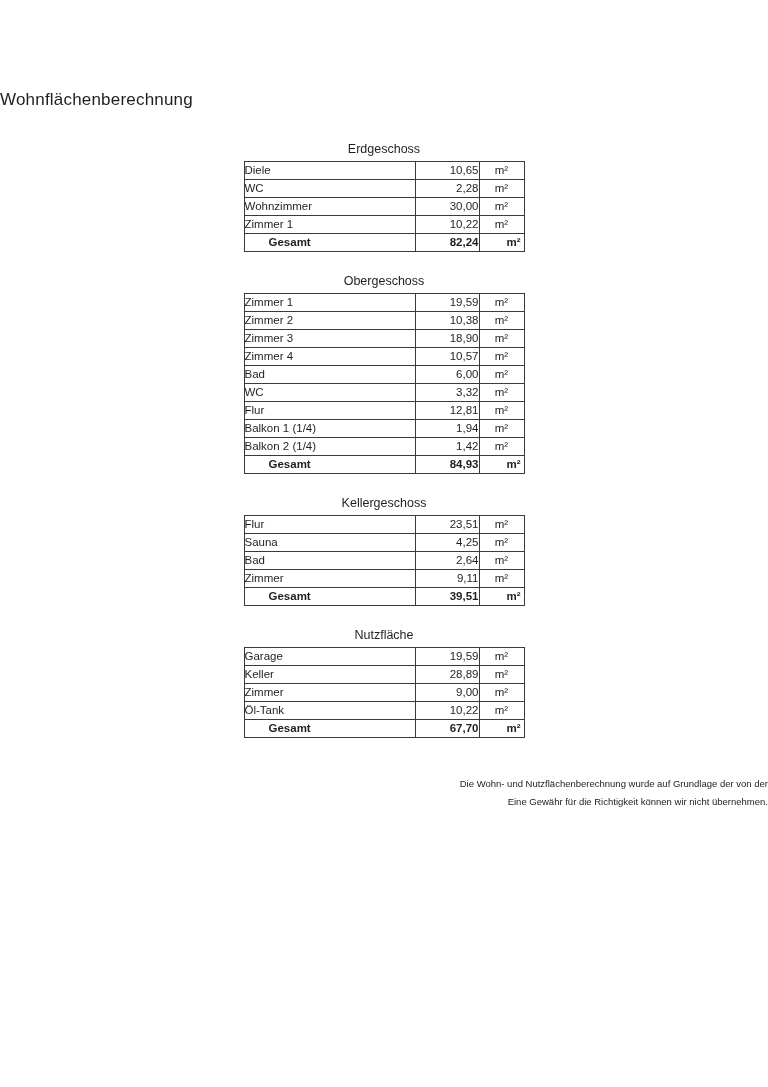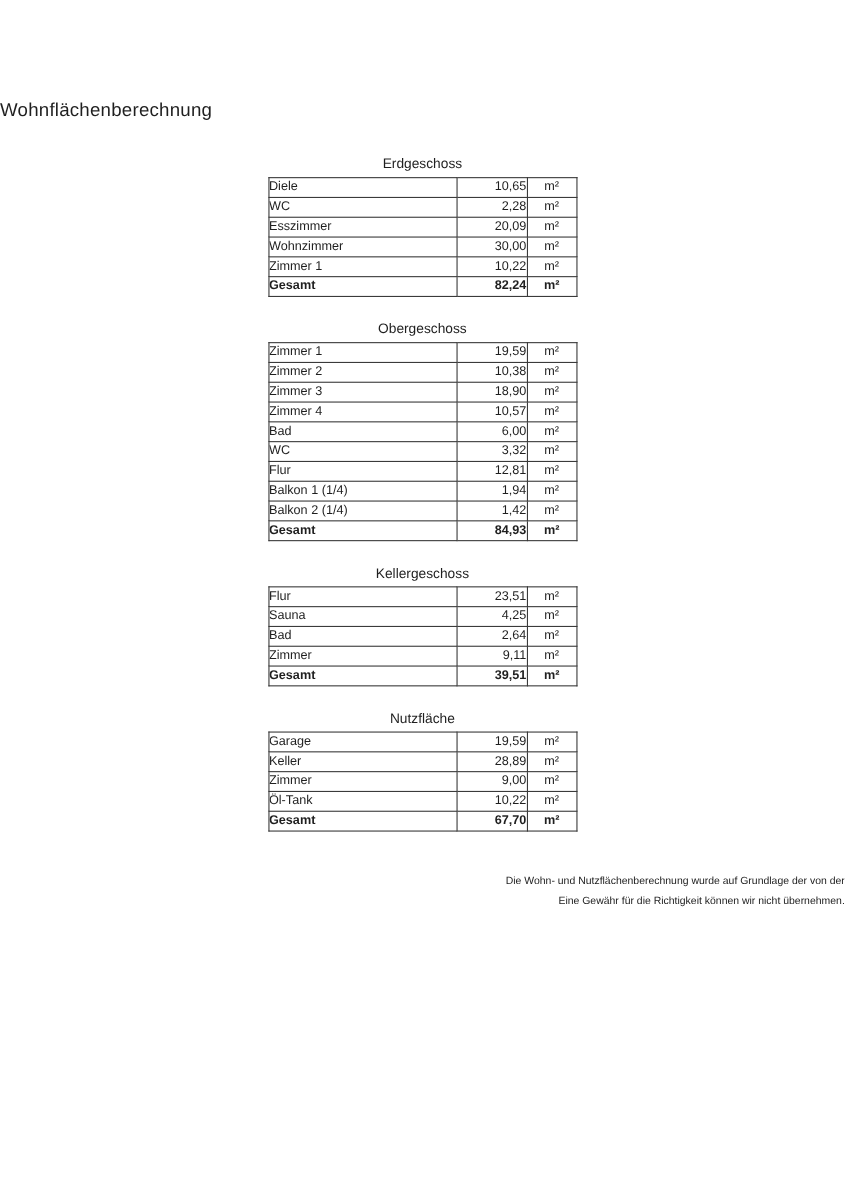--- a/index.html
+++ b/index.html
@@ -60,20 +60,21 @@
   td.col-value {
     width: 63px;
     text-align: right;
   }
   td.col-unit {
     width: 44px;
     text-align: center;
   }
   tr.total-row td {
     font-weight: 700;
+    padding-left: 24px;
   }
   .footer-note {
     margin-top: 37px;
     text-align: right;
     font-size: 9.5px;
     line-height: 17.5px;
     color: #222222;
   }
 </style>
 </head>
@@ -92,25 +93,20 @@
     <td class="col-value">10,65</td>
     <td class="col-unit">m²</td>
   </tr>
 
   <tr>
     <td class="col-label">WC</td>
     <td class="col-value">2,28</td>
     <td class="col-unit">m²</td>
   </tr>
 
-  <tr>
-    <td class="col-label">Esszimmer</td>
-    <td class="col-value">20,09</td>
-    <td class="col-unit">m²</td>
-  </tr>
 
   <tr>
     <td class="col-label">Wohnzimmer</td>
     <td class="col-value">30,00</td>
     <td class="col-unit">m²</td>
   </tr>
 
 
   <tr>
     <td class="col-label">Zimmer 1</td>

